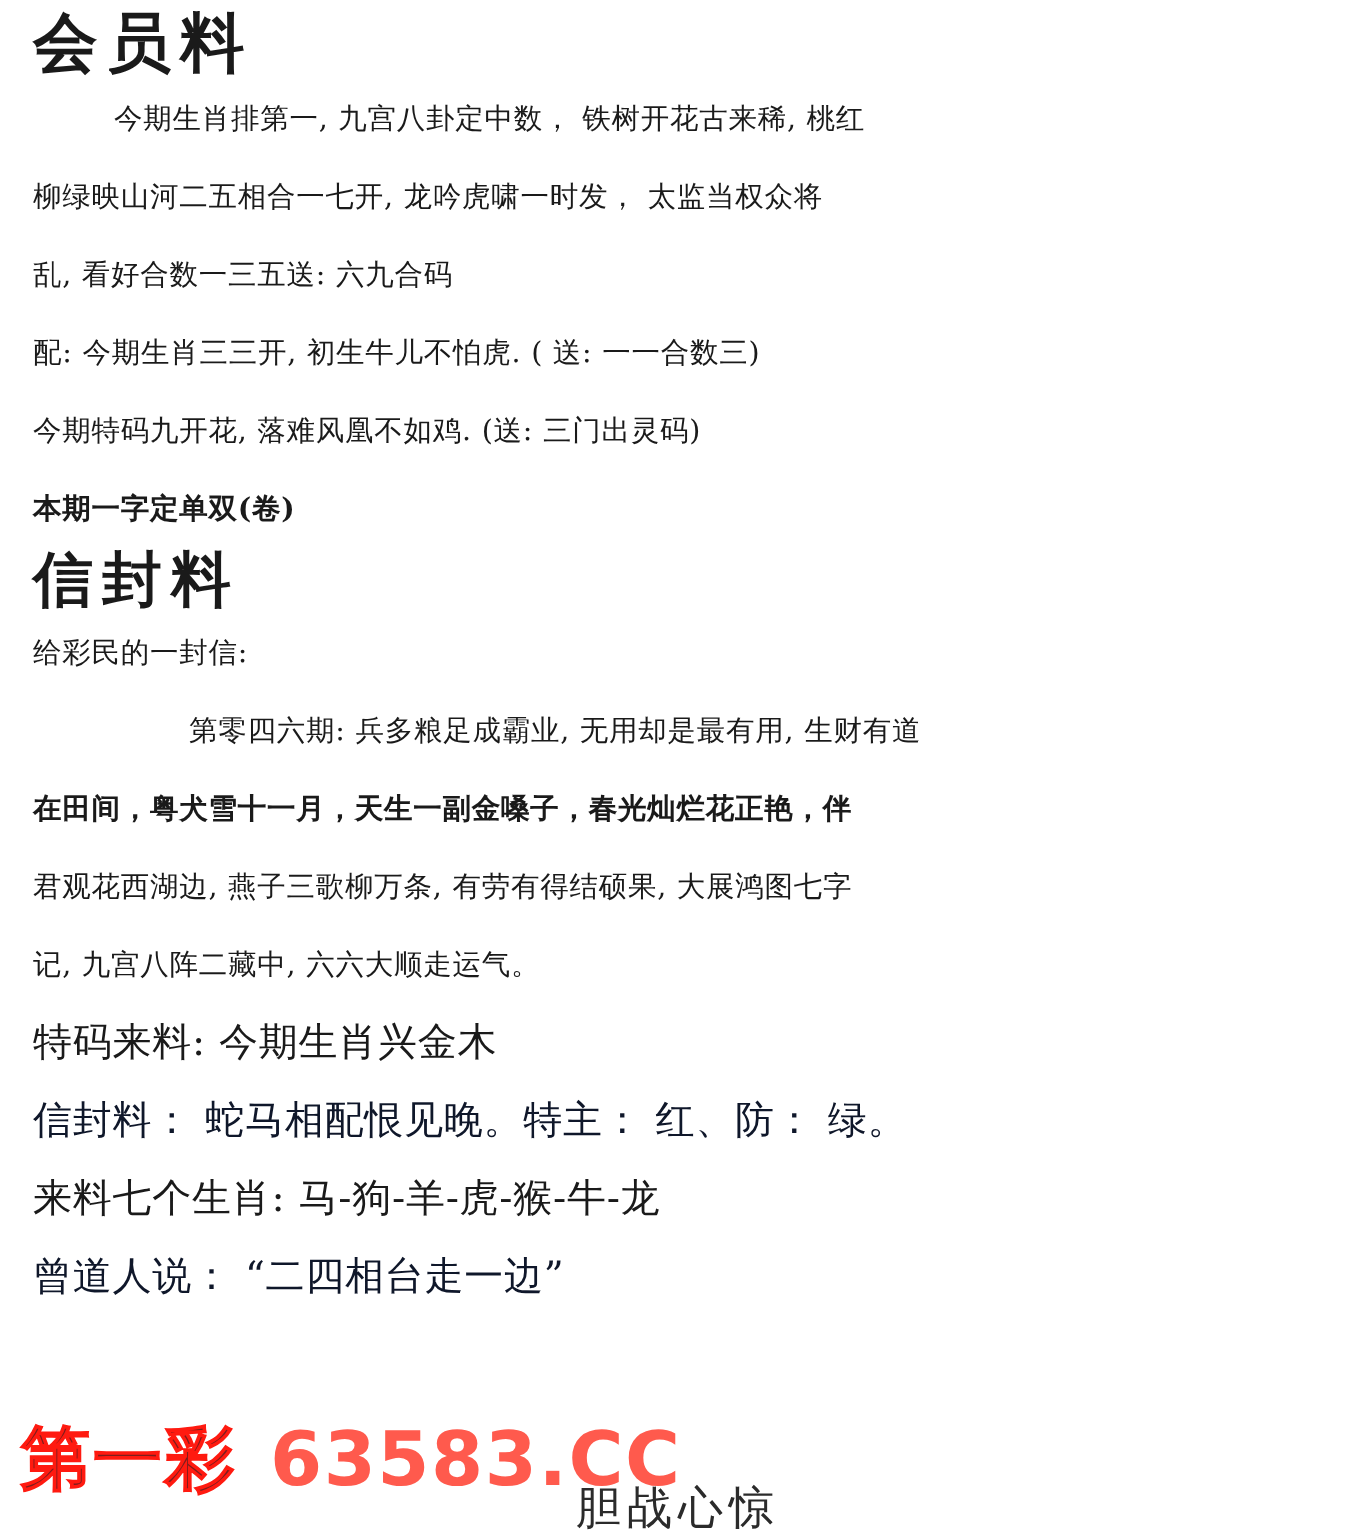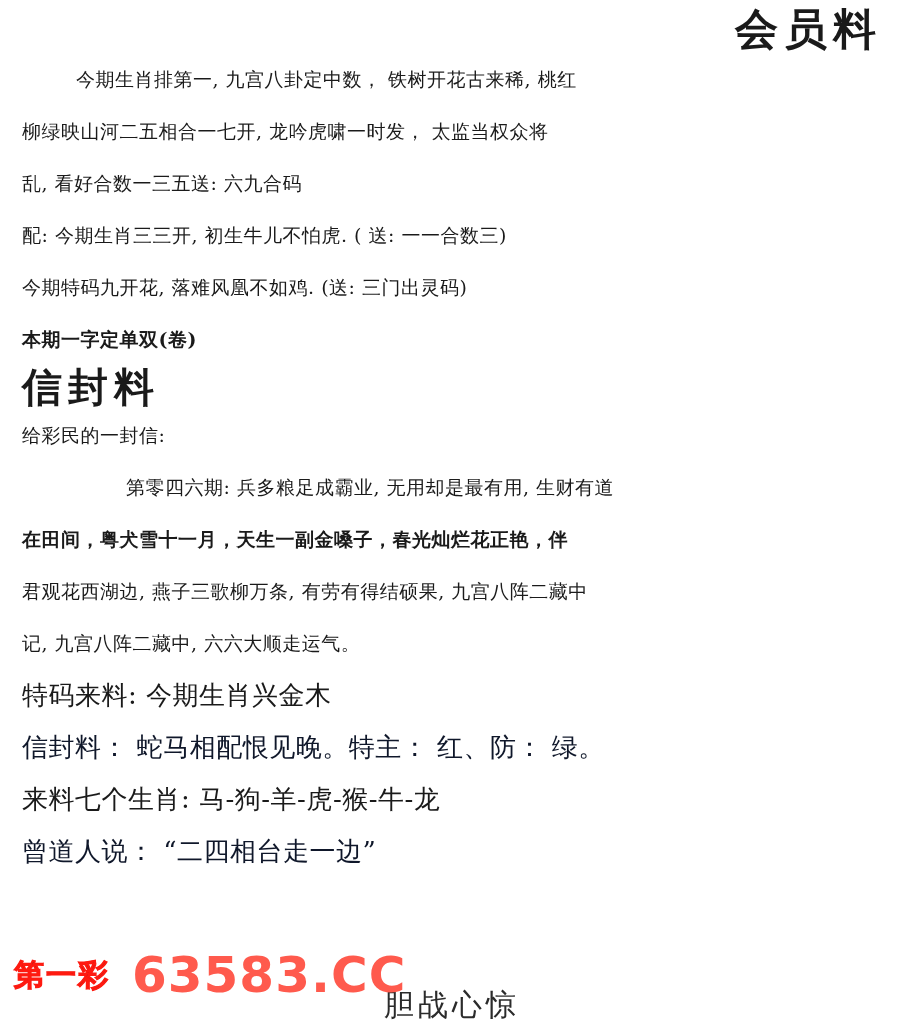--- a/index.html
+++ b/index.html
@@ -16,21 +16,21 @@
     overflow: hidden;
   }
   .page {
     position: relative;
     width: 904px;
     height: 1024px;
     box-sizing: border-box;
     padding: 0 22px;
   }
   .title {
-    text-align: right;
+    text-align: left;
     font-size: 43px;
     font-weight: bold;
     letter-spacing: 6px;
     line-height: 1.0;
     margin: 8px 0 2px 0;
     font-family: "DejaVu Serif", "Liberation Serif", serif;
   }
   .title-2 {
     text-align: left;
     font-size: 40px;
@@ -64,21 +64,21 @@
   .watermark {
     position: absolute;
     left: 14px;
     bottom: 28px;
     display: flex;
     align-items: center;
     gap: 22px;
     z-index: 5;
   }
   .wm-left {
-    font-size: 30px;
+    font-size: 46px;
     font-weight: bold;
     color: #7f1d1d;
     letter-spacing: 2px;
     font-family: "DejaVu Sans", "Liberation Sans", sans-serif;
     -webkit-text-stroke: 1px #ff1a10;
   }
   .wm-right {
     font-size: 50px;
     font-weight: bold;
     color: #ff5a4d;
@@ -109,21 +109,21 @@
   <div class="line">配: 今期生肖三三开, 初生牛儿不怕虎. ( 送: 一一合数三)</div>
   <div class="line">今期特码九开花, 落难风凰不如鸡. (送: 三门出灵码)</div>
   <div class="line bold">本期一字定单双(卷)</div>
 
   <div class="title-2">信封料</div>
 
   <div class="line">给彩民的一封信:</div>
 
   <div class="line indent-4">第零四六期:  兵多粮足成霸业, 无用却是最有用, 生财有道</div>
   <div class="line bold">在田间，粤犬雪十一月，天生一副金嗓子，春光灿烂花正艳，伴</div>
-  <div class="line">君观花西湖边, 燕子三歌柳万条, 有劳有得结硕果, 九宫八阵二藏中</div>
+  <div class="line">君观花西湖边, 燕子三歌柳万条, 有劳有得结硕果, 大展鸿图七字</div>
   <div class="line">记, 九宫八阵二藏中, 六六大顺走运气。</div>
 
   <div class="line sub">特码来料: 今期生肖兴金木</div>
   <div class="line sub faded">信封料： 蛇马相配恨见晚。特主： 红、防： 绿。</div>
   <div class="line sub">来料七个生肖: 马-狗-羊-虎-猴-牛-龙</div>
   <div class="line sub faded">曾道人说： “二四相台走一边”</div>
 
   <div class="bottom-text">胆战心惊</div>
 
   <div class="watermark">

